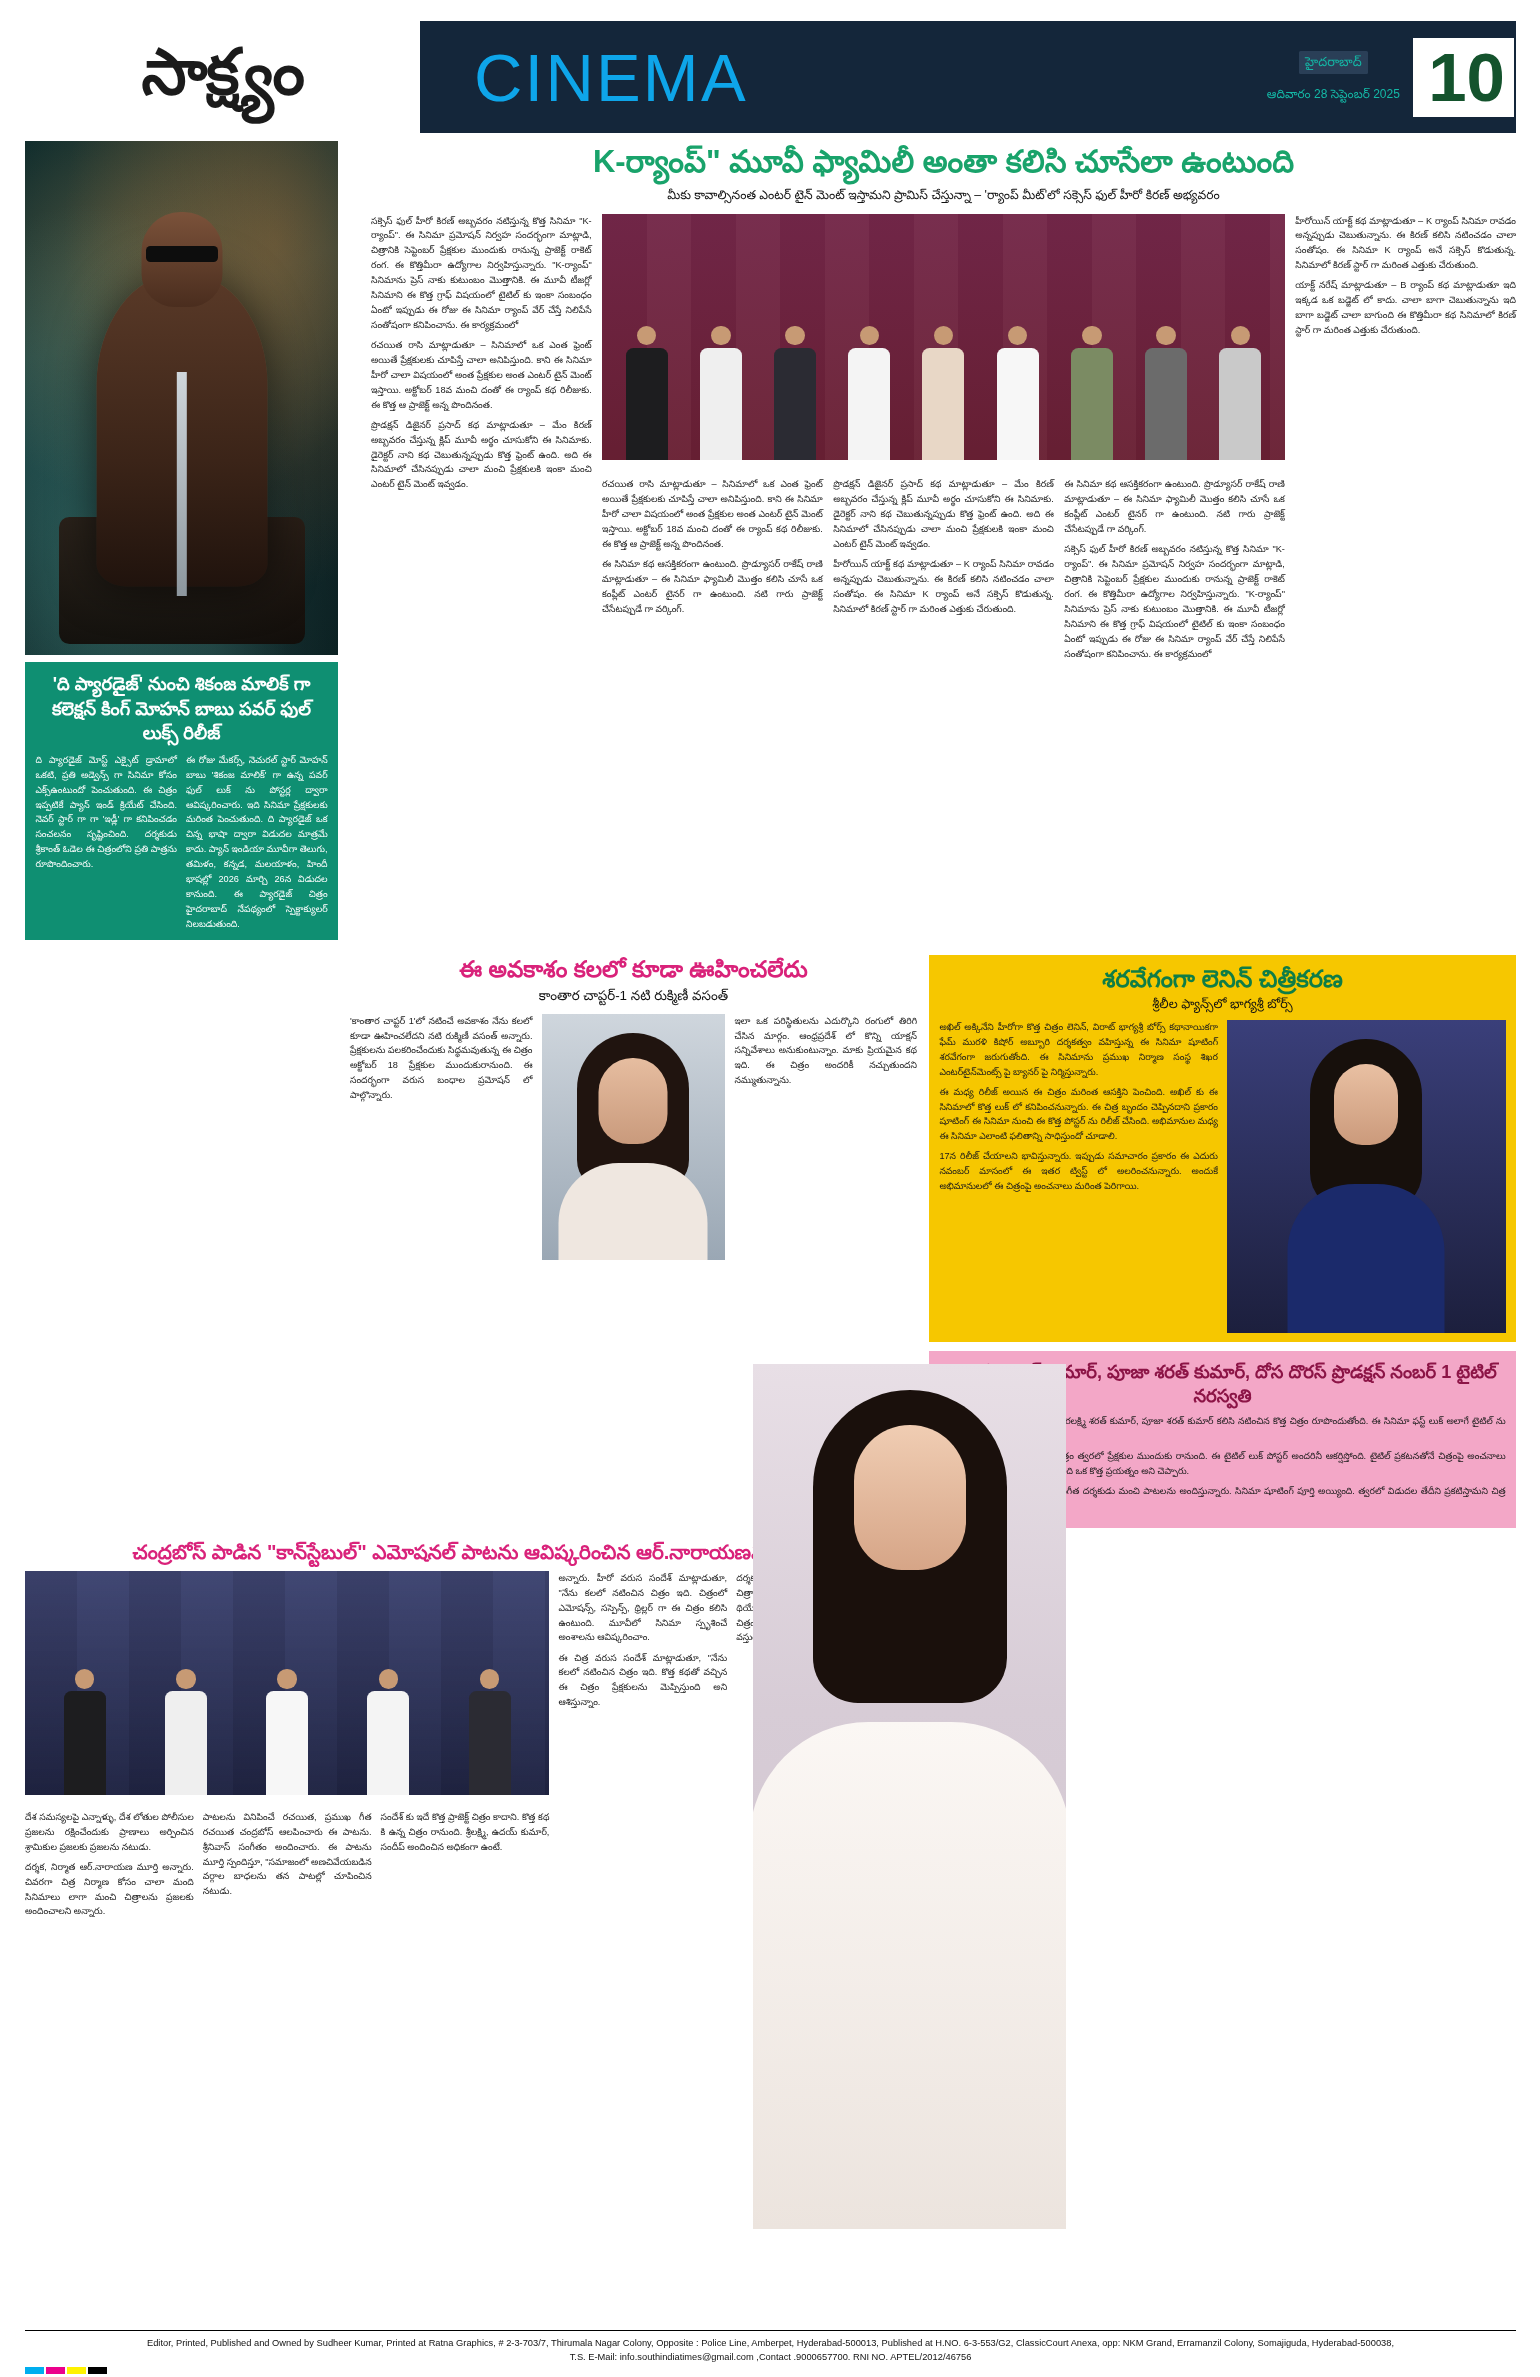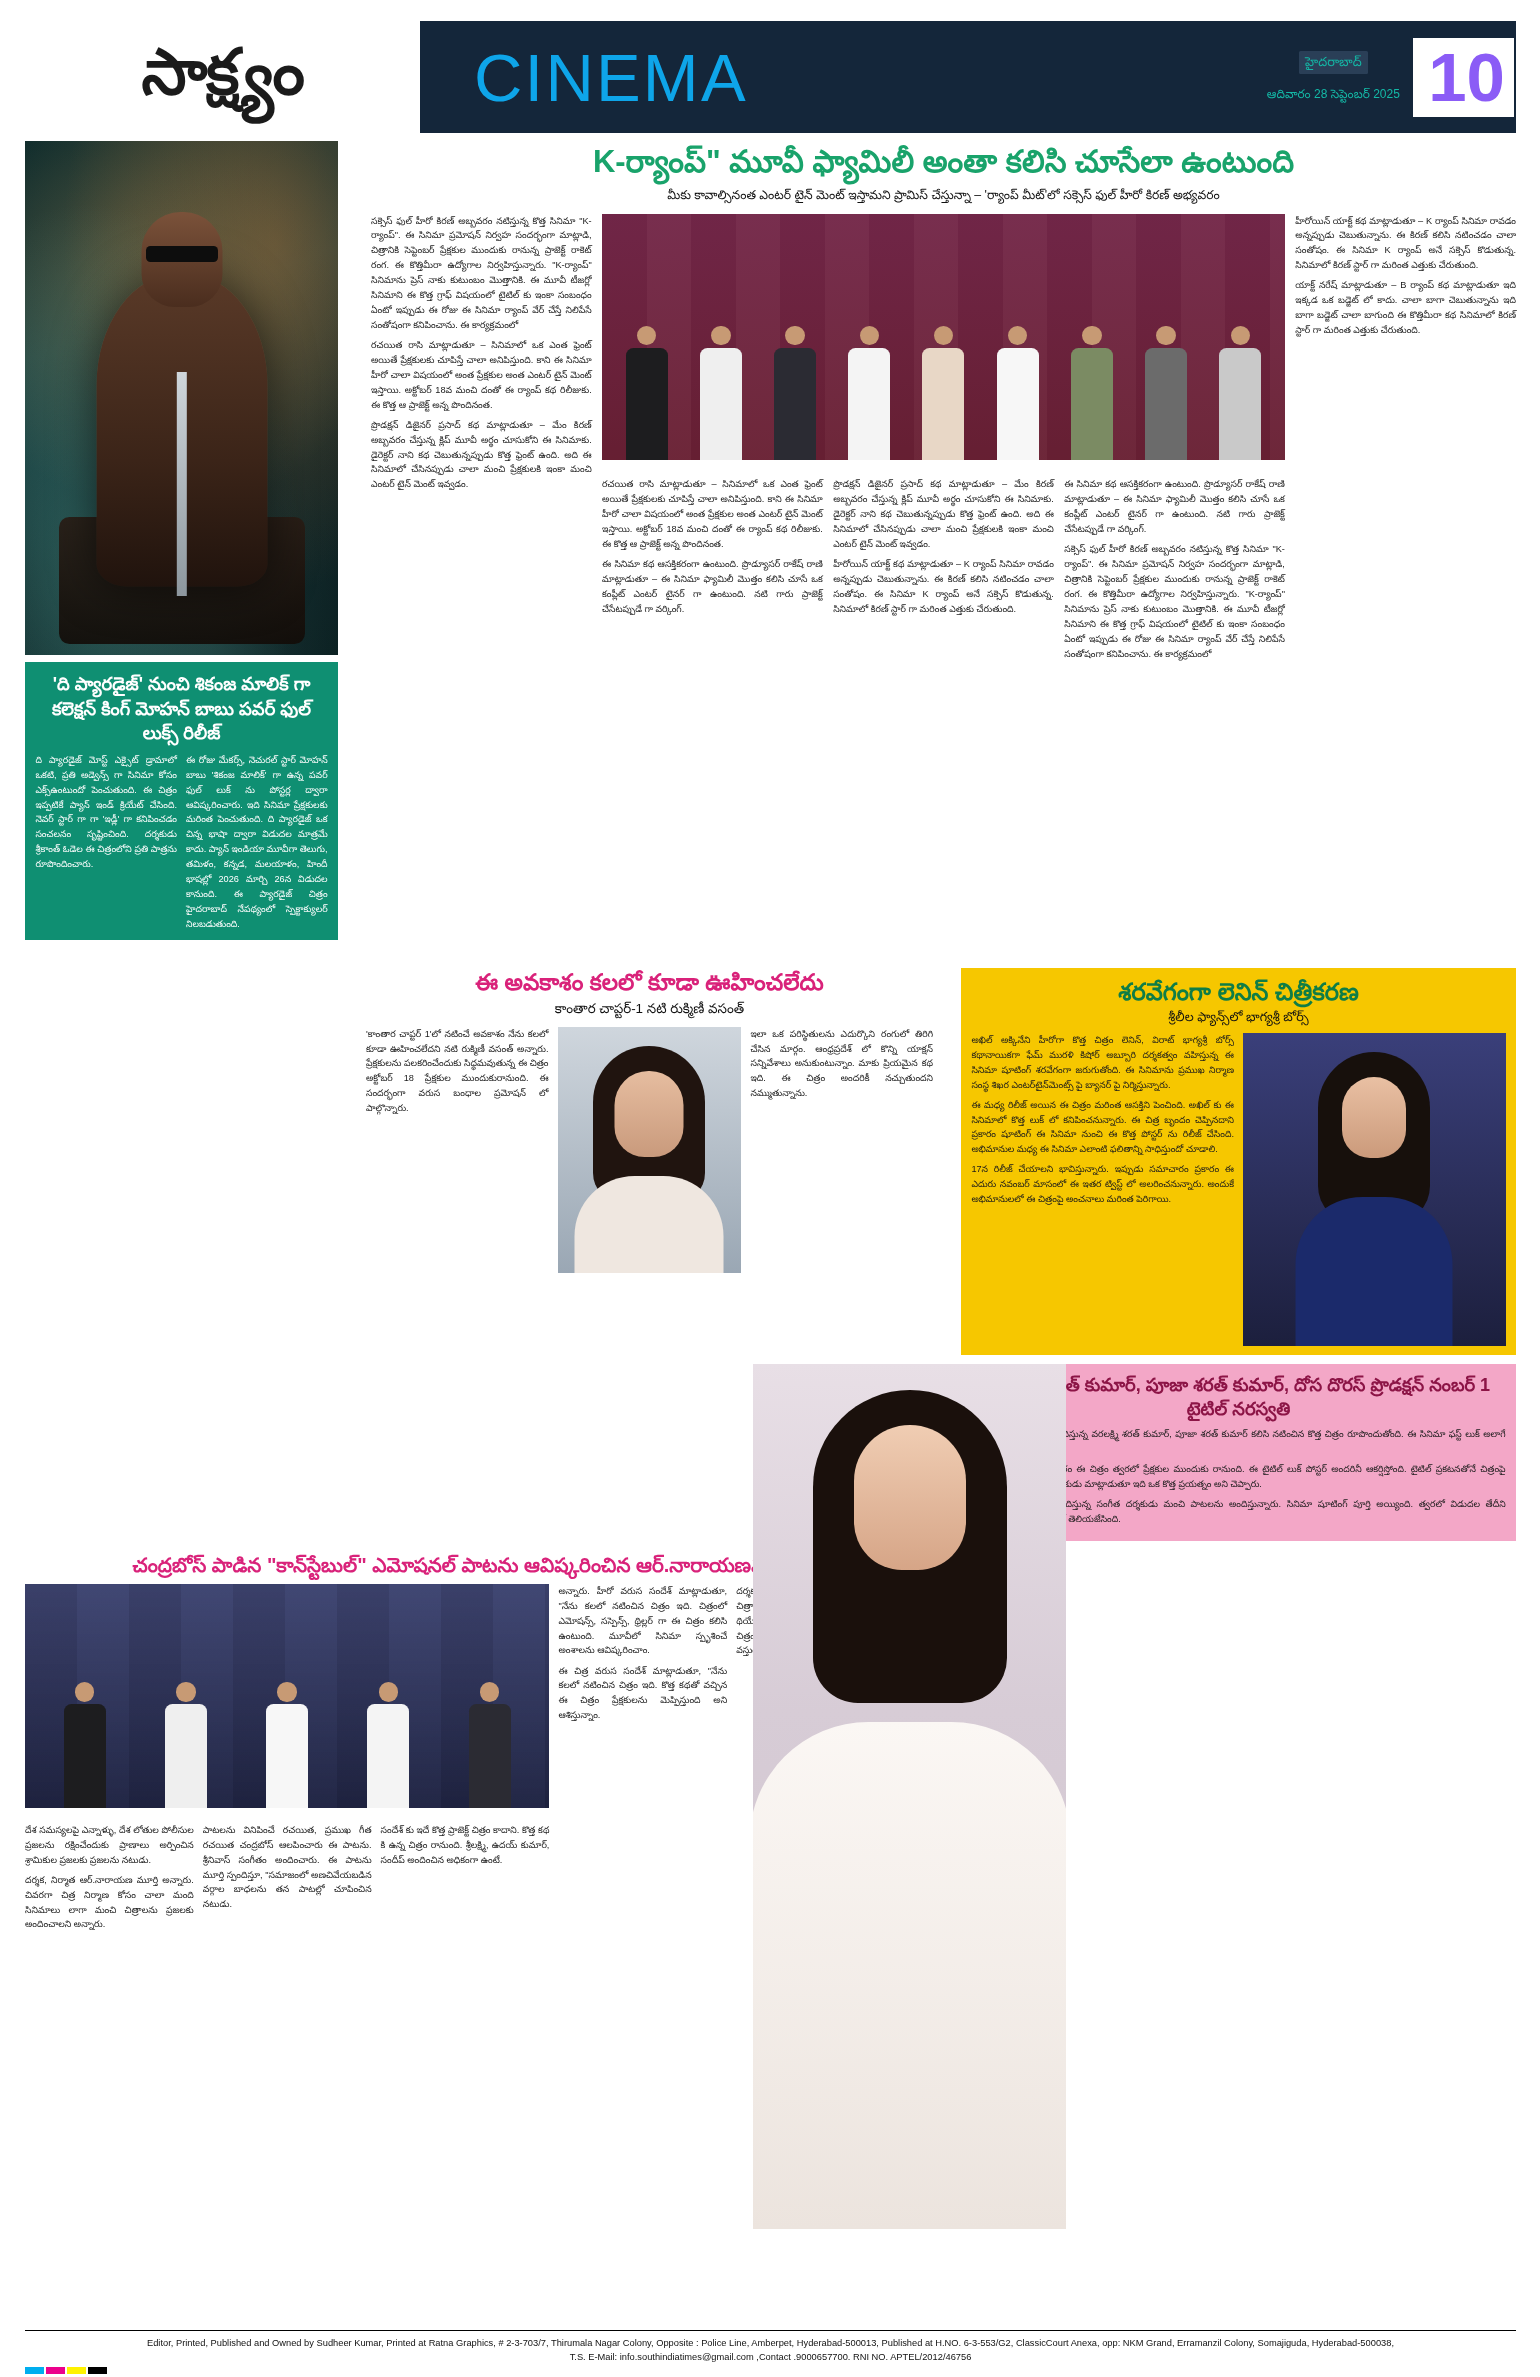--- a/index.html
+++ b/index.html
@@ -67,21 +67,21 @@
   .edition-city {
     font-size: 12.7px;
     background: #2a3f57;
     display: inline-block;
     padding: 1.5px 6px;
     border-radius: 1.5px;
   }
   .edition-date { font-size: 12px; margin-top: 11px; }
   .page-number {
     background: #ffffff;
-    color: #8b5cf6;
+    color: #14532d;
     font-size: 69px;
     font-weight: bold;
     display: flex;
     align-items: center;
     padding: 0 9px 0 13.4px;
     border-left: 2.2px solid #ffffff;
   }
 
   
   .tcol { font-size: 9.2px; line-height: 1.62; color: #1a1a1a; text-align: justify; }
@@ -196,21 +196,21 @@
     font-size: 18px;
     line-height: 1.35;
     text-align: center;
     font-weight: bold;
     color: #ffffff;
   }
   .green-box .tcol { color: #ffffff; font-size: 9.2px; }
   .gb-cols { display: grid; grid-template-columns: 1fr 1fr; gap: 9px; }
 
   
-  .mid-wrap { display:flex; gap:28px; margin-top: 28px; }
+  .mid-wrap { display:flex; gap:12px; margin-top: 15px; }
   .mid-left { width: 313px; flex:none; }
   .mid-center { width: 567px; flex:none; }
   .mid-right { flex:1; }
 
   .mc-head {
     color: #d9227a;
     font-size: 23px;
     font-weight: bold;
     text-align: center;
     line-height: 1.25;

